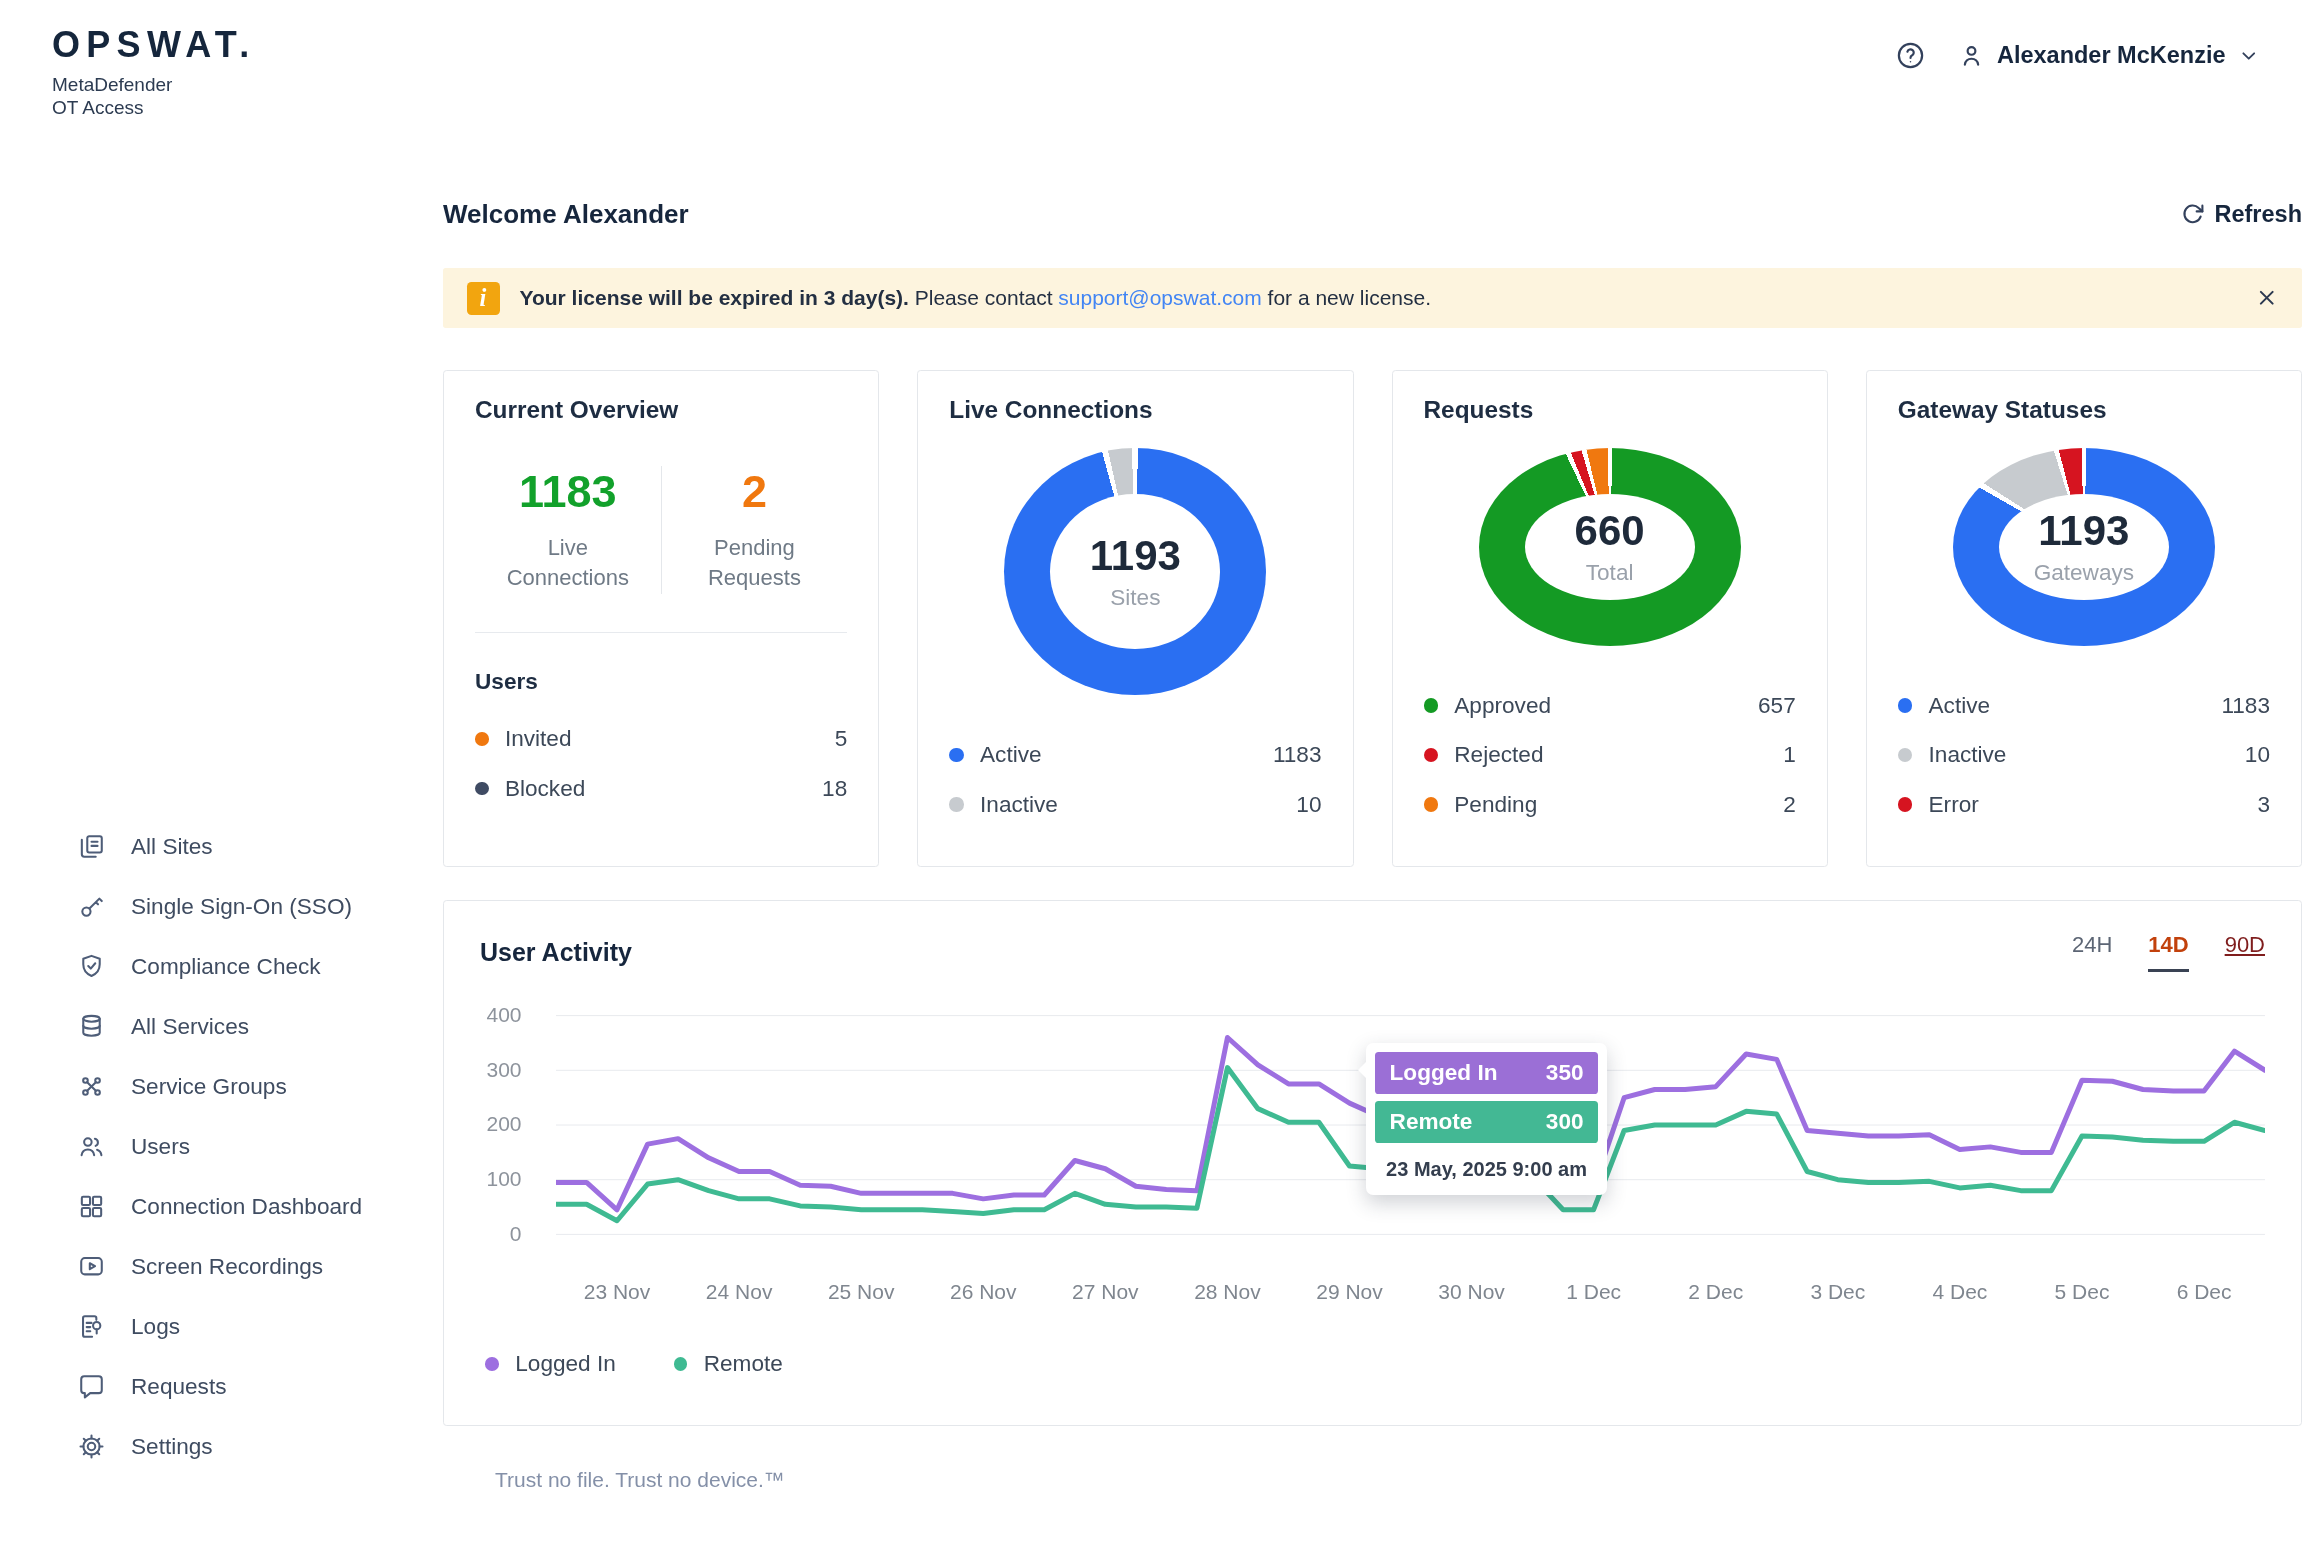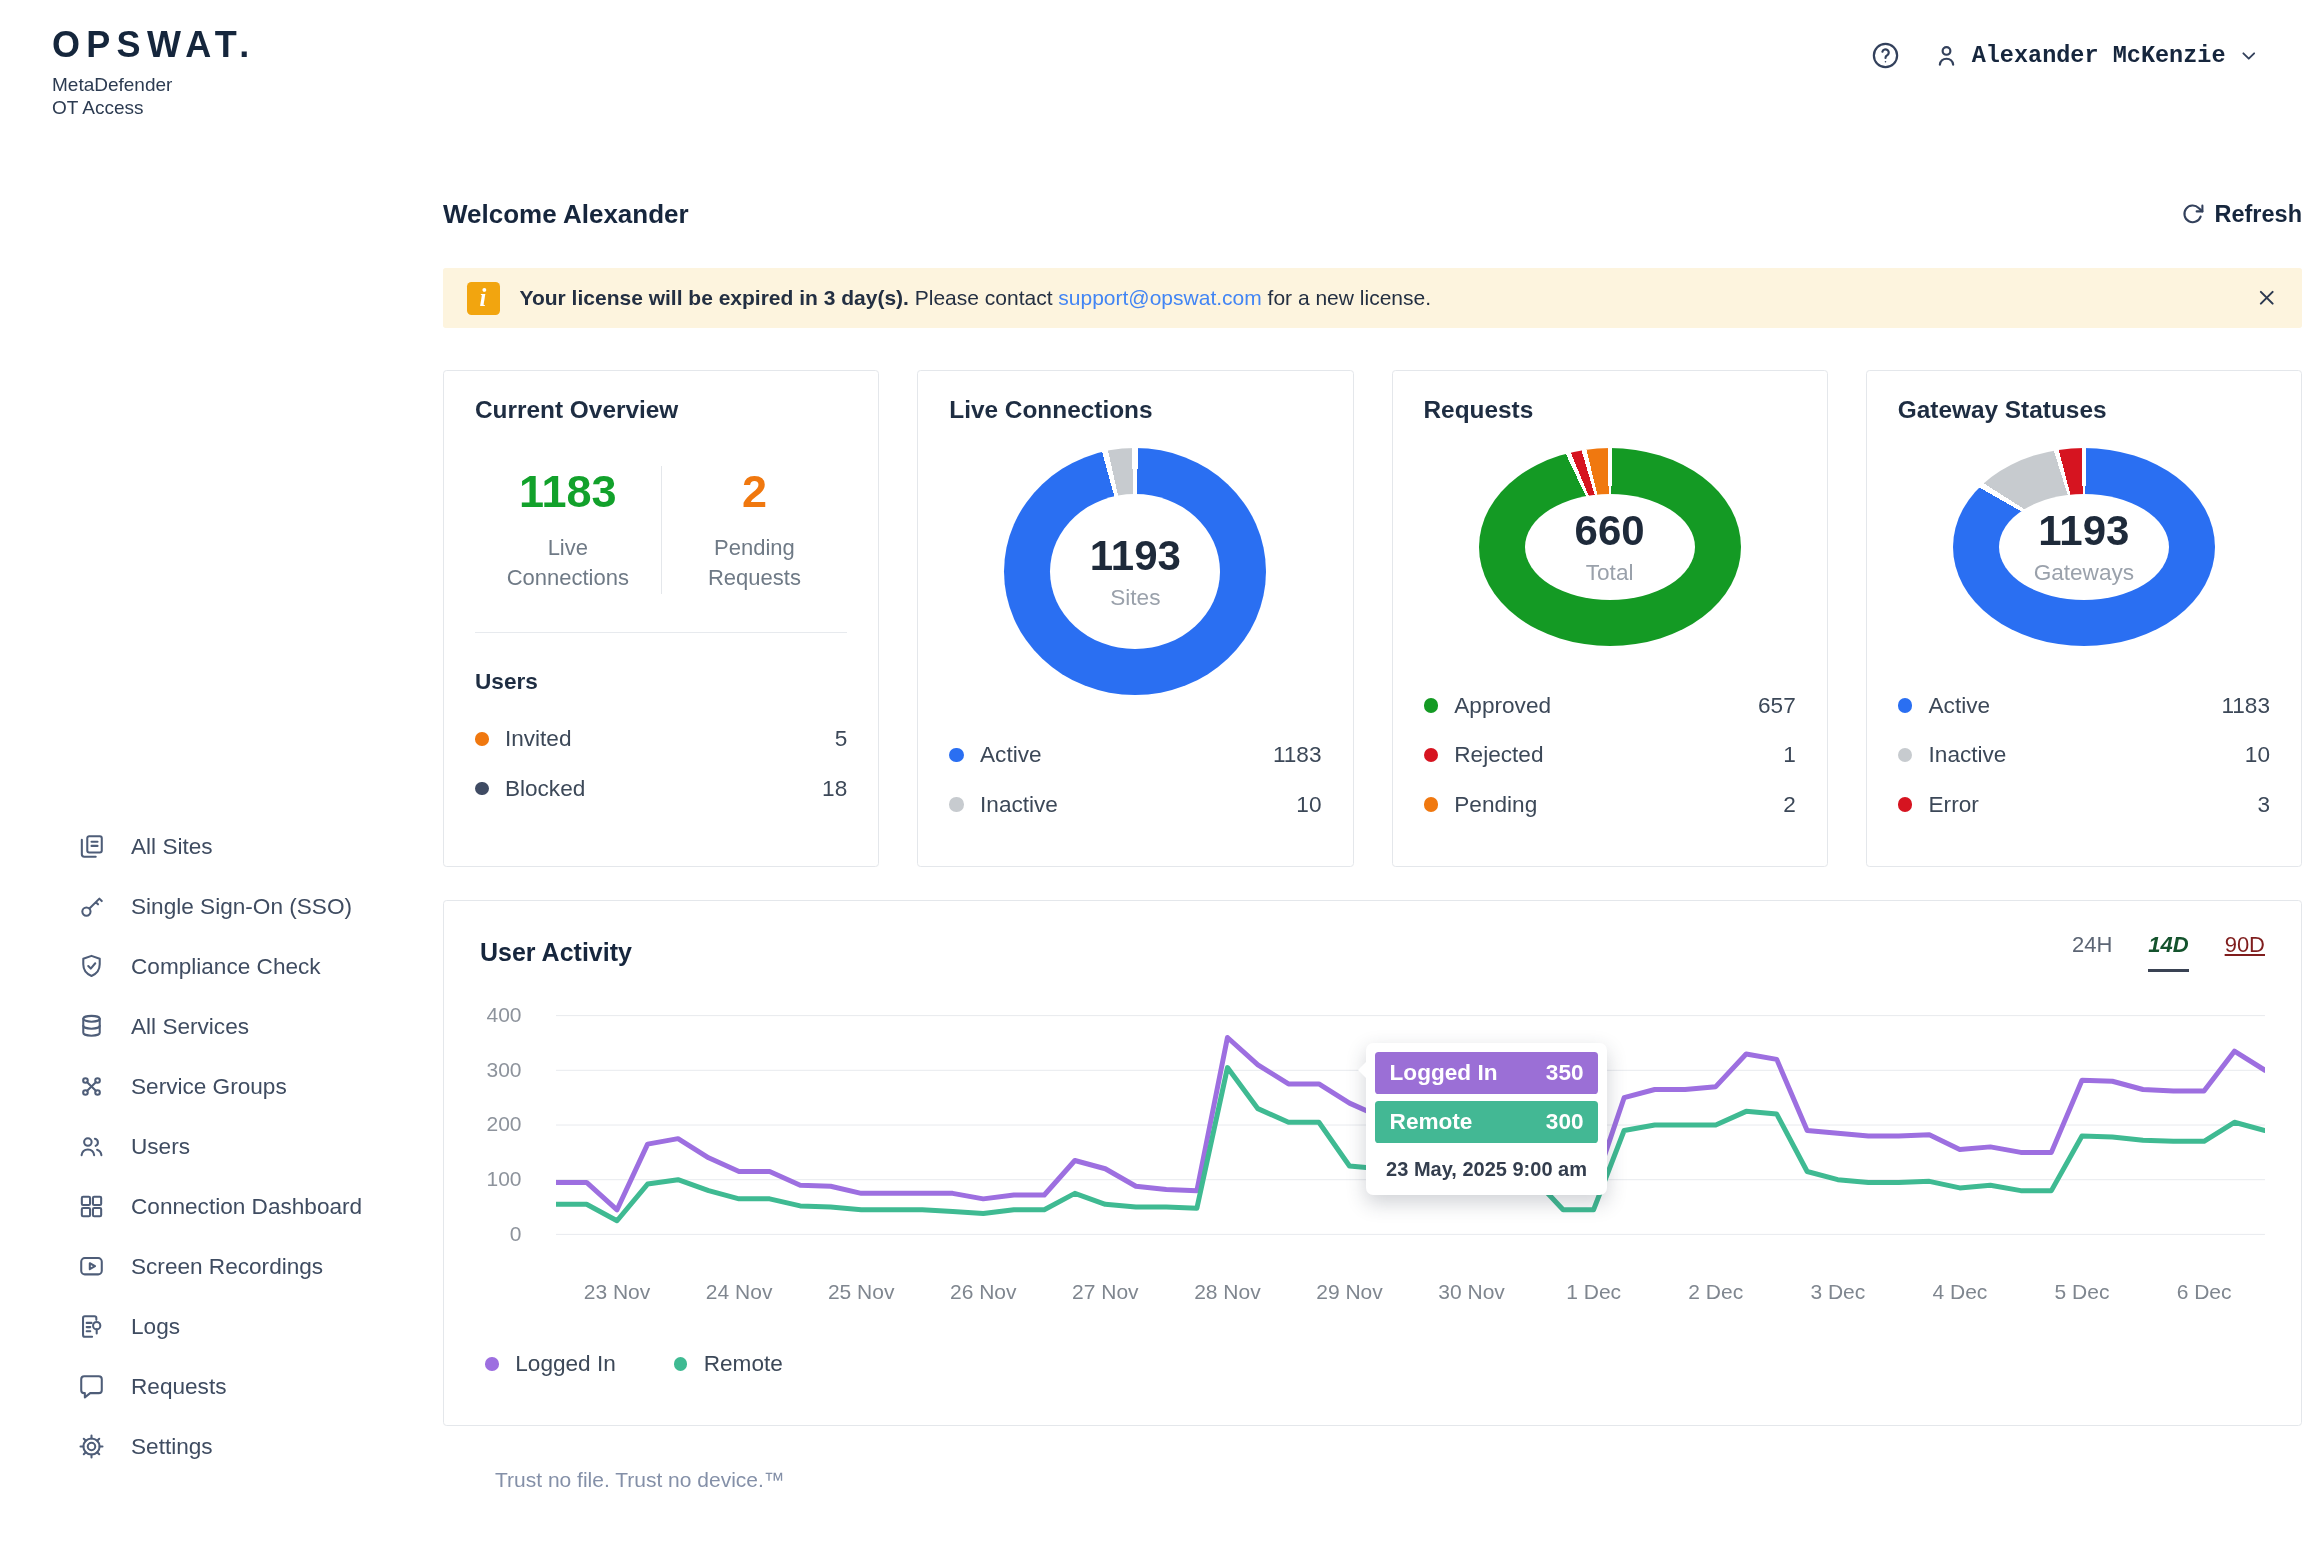--- a/index.html
+++ b/index.html
@@ -12,21 +12,21 @@
   }
   
   .topbar { display:flex; justify-content:space-between; align-items:flex-start;
             padding:23.5px 63px 0 52px; height:119px; }
   .logo-primary { font-size:36px; font-weight:700; letter-spacing:6.3px; color:#15263c; }
   .logo-sub { font-size:19px; color:#2c3b51; margin-top:7.2px; line-height:1.25; }
   .top-right { display:flex; align-items:center; gap:31px; margin-top:16.3px; }
   .icon { color:#33415c; display:inline-flex; }
   .icon svg { display:block; }
   .user-menu { display:flex; align-items:center; gap:11px; cursor:pointer; }
-  .user-name { font-size:23.5px; font-weight:700; color:#16263d;font-family:Liberation Mono, monospace; }
+  .user-name { font-size:23.5px; font-weight:700; color:#16263d; }
   
   .layout { display:flex; align-items:flex-end; }
   .sidebar { width:443px; flex:0 0 443px; padding:80px 0 0 77px; }
   .nav-item { display:flex; align-items:center; gap:25px; margin-bottom:31px;
               font-size:22.6px; color:#3f4c61; cursor:pointer; }
   .nav-item .icon { color:#4e5d78; }
   .main { flex:1; padding:80px 21px 0 0; }
   
   .welcome-row { display:flex; justify-content:space-between; align-items:center; margin-bottom:38px; }
   .welcome { font-size:26px; font-weight:700; color:#16263d; }
@@ -68,21 +68,21 @@
   .donut-legend { margin-top:47px; }
   .donut-legend .dot { width:14.5px; height:14.5px; flex:0 0 14.5px; }
   
   .chart-card { border:0.9px solid #e4e7eb; border-radius:3.6px; padding:31px 36px 0;
                 height:526px; margin-bottom:0; background:#fff; }
   .chart-head { display:flex; justify-content:space-between; align-items:center; }
   .chart-title { font-size:25px; font-weight:700; color:#16263d; }
   .tabs { display:flex; gap:36px; }
   .tab { font-size:22px; color:#5c6574; cursor:pointer; padding-bottom:11px;
          border-bottom:3.6px solid transparent; }
-  .tab.active { color:#14532d; font-weight:700; border-bottom-color:#3a4354;font-style:italic; }
+  .tab.active { color:#c2410c; font-weight:700; border-bottom-color:#3a4354; }
   .tab.dim { color:#7f1d1d;text-decoration:underline; }
   .plot-area { position:relative; margin-top:40px; padding-left:76px; }
   .plot { position:relative; height:226px; }
   .plot svg { position:absolute; inset:0; width:100%; height:226px; }
   .gridline { stroke:#e8eaee; stroke-width:1; }
   .y-labels { position:absolute; left:0; top:0; width:56px; height:226px; }
   .y-label { position:absolute; right:0; width:56px; text-align:right; font-size:21px;
              color:#8d939c; padding-right:14.5px; }
   .x-labels { display:flex; margin-top:42px; }
   .x-labels span { flex:1; text-align:center; font-size:21px; color:#7f868f; }

